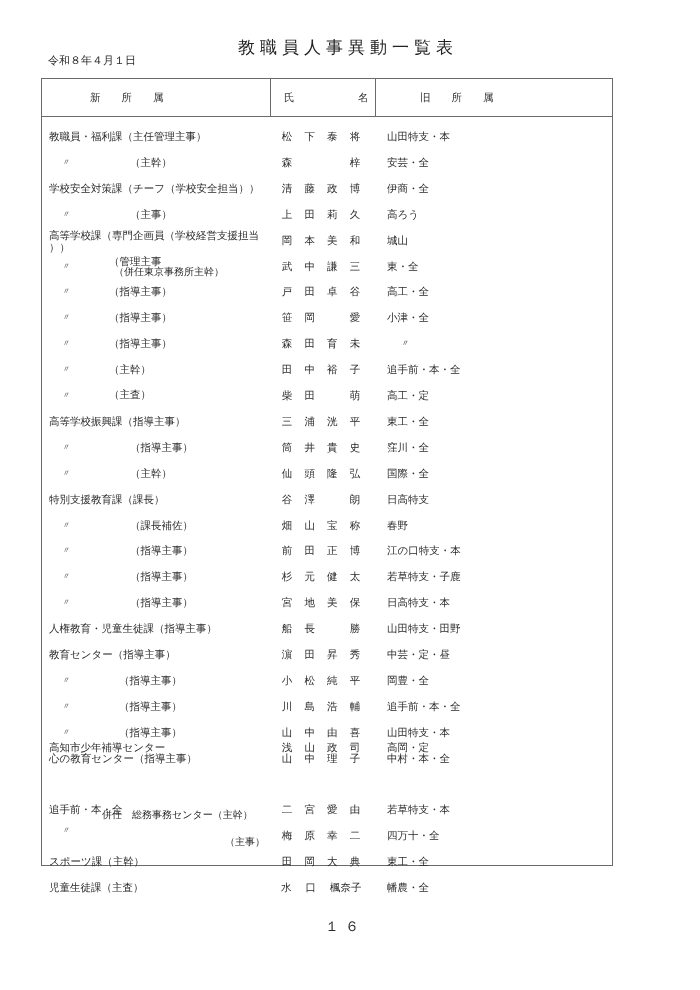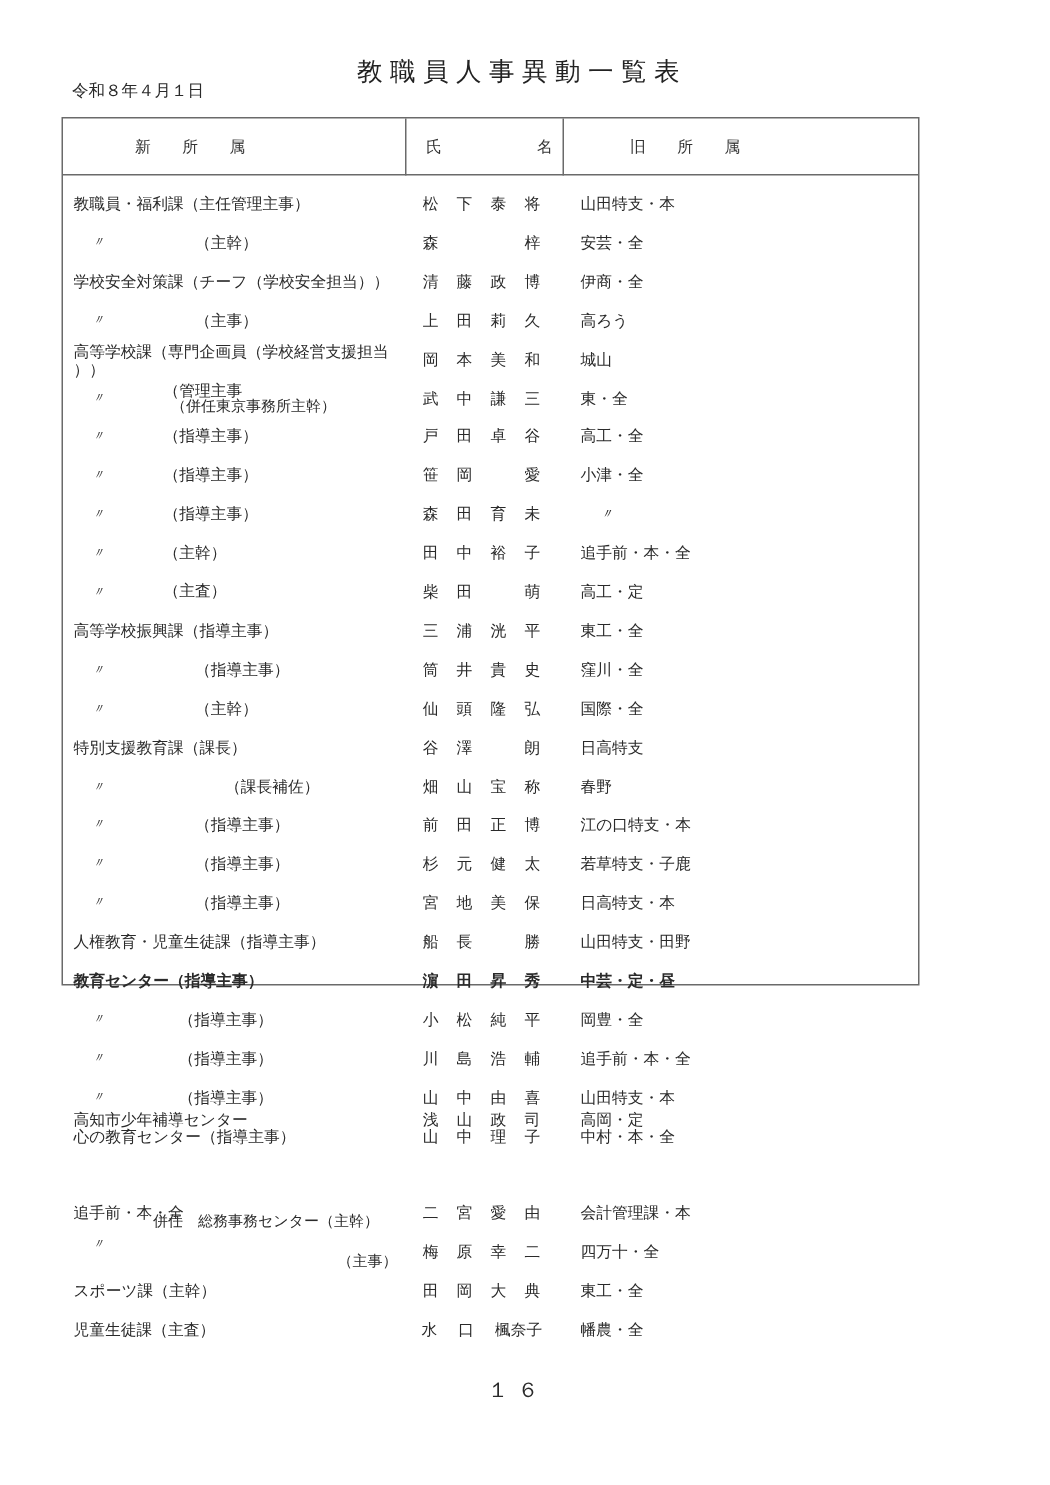--- a/index.html
+++ b/index.html
@@ -14,21 +14,21 @@
       font-family: "DejaVu Serif", "Liberation Serif", serif;
     }
     .title {
       position: absolute; left: 238px; top: 36px;
       font-size: 17px; letter-spacing: 5px;
       font-family: "DejaVu Serif", "Liberation Serif", serif;
       color: #222;
     }
     .table {
       position: absolute; left: 41px; top: 78px;
-      width: 572px; height: 579px;
+      width: 572px; height: 788px;
       border: 1.5px solid #6a6a6a;
       box-sizing: border-box;
     }
     .thead {
       position: absolute; left: 0; top: 0; width: 100%; height: 38px;
       border-bottom: 1.5px solid #6a6a6a; box-sizing: border-box;
     }
     .vline { position: absolute; top: 0; height: 38px; width: 0; border-left: 1.5px solid #6a6a6a; }
     .vline.v1 { left: 228px; }
     .vline.v2 { left: 333px; }
@@ -237,21 +237,21 @@
         <div class="cell name">
           <span>谷</span>
           <span>澤</span>
           <span></span>
           <span>朗</span>
         </div>
         <div class="cell old">日高特支</div>
       </div>
       <div class="row" style="top: 394.5px;">
         <div class="cell ditto">〃</div>
-        <div class="cell role" style="left: 88px; margin-left: 20px;">（課長補佐）</div>
+        <div class="cell role" style="left: 88px;">（課長補佐）</div>
         <div class="cell name">
           <span>畑</span>
           <span>山</span>
           <span>宝</span>
           <span>称</span>
         </div>
         <div class="cell old">春野</div>
       </div>
       <div class="row" style="top: 420.4px;">
         <div class="cell ditto">〃</div>
@@ -289,21 +289,21 @@
       <div class="row" style="top: 498.1px;">
         <div class="cell dept">人権教育・児童生徒課（指導主事）</div>
         <div class="cell name">
           <span>船</span>
           <span>長</span>
           <span></span>
           <span>勝</span>
         </div>
         <div class="cell old">山田特支・田野</div>
       </div>
-      <div class="row" style="top: 524px; font-weight: bold;">
+      <div class="row" style="top: 524px;">
         <div class="cell dept">教育センター（指導主事）</div>
         <div class="cell name">
           <span>濵</span>
           <span>田</span>
           <span>昇</span>
           <span>秀</span>
         </div>
         <div class="cell old">中芸・定・昼</div>
       </div>
       <div class="row" style="top: 549.9px;">
@@ -361,21 +361,21 @@
       </div>
       <div class="row" style="top: 679.4px;">
         <div class="cell dept">追手前・本・全</div>
         <div class="cell role sub" style="left: 60px; top: 13px;">併任　総務事務センター（主幹）</div>
         <div class="cell name">
           <span>二</span>
           <span>宮</span>
           <span>愛</span>
           <span>由</span>
         </div>
-        <div class="cell old">会計管理課・本</div>
+        <div class="cell old">若草特支・本</div>
       </div>
       <div class="row" style="top: 705.3px;">
         <div class="cell ditto" style="top: 2px;">〃</div>
         <div class="cell role sub" style="left: 183px; top: 14px;">（主事）</div>
         <div class="cell name">
           <span>梅</span>
           <span>原</span>
           <span>幸</span>
           <span>二</span>
         </div>

